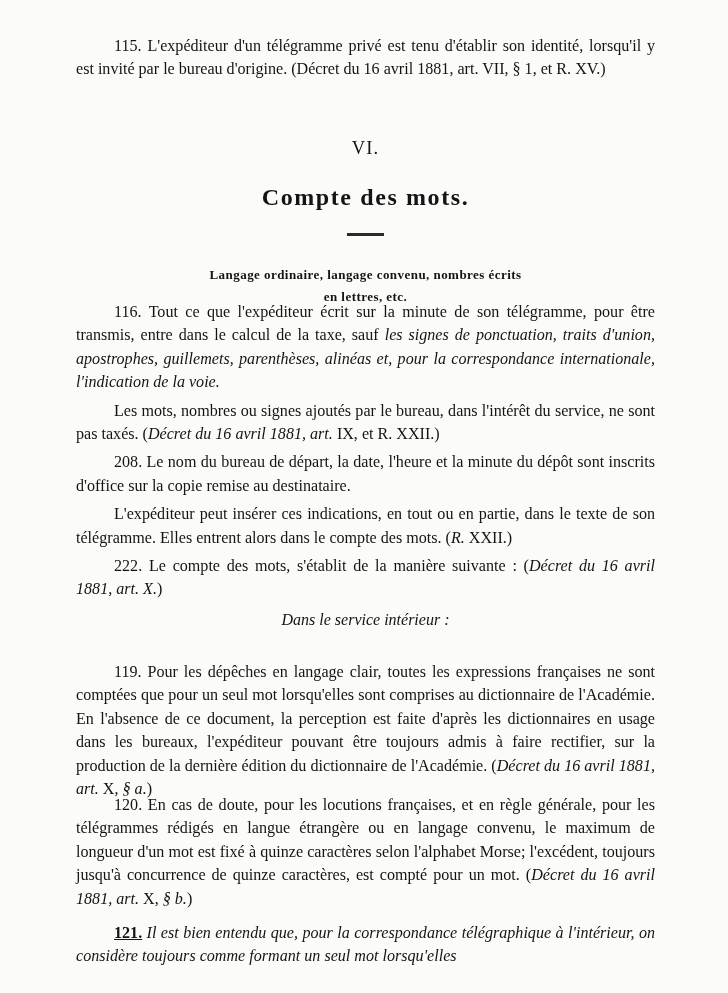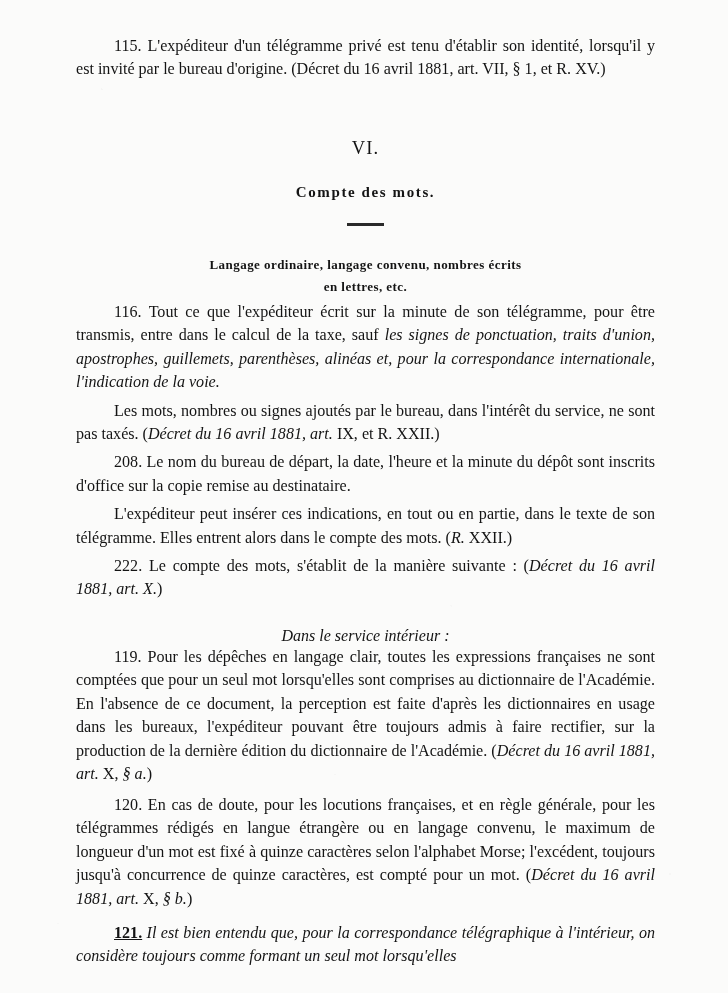--- a/index.html
+++ b/index.html
@@ -67,21 +67,21 @@
     margin: 0;
     text-align: center;
     font-weight: 400;
     font-size: 18.5px;
     letter-spacing: 1.2px;
   }
   .sec-title {
     margin: 0;
     text-align: center;
     font-weight: 700;
-    font-size: 15px;
+    font-size: 24px;
     letter-spacing: 1.6px;
   }
   .rule-wrap {
     display: flex;
     justify-content: center;
   }
   .rule {
     width: 37px;
     height: 2.5px;
     background: #2a2a2a;
@@ -90,32 +90,32 @@
   .subhead {
     margin: 0;
     text-align: center;
     font-weight: 700;
     font-size: 13px;
     letter-spacing: .45px;
     line-height: 22px;
   }
 
   .centered-italic {
-    margin: 16px;
+    margin: 0;
     text-align: center;
     font-style: italic;
     font-size: 16px;
   }
 
   
   .blk-115   { position: absolute; top: 34px;  left: 0; width: 579px; }
   .blk-head  { position: absolute; top: 138px; left: 0; width: 579px; }
   .blk-116   { position: absolute; top: 300px; left: 0; width: 579px; }
   .blk-inner { position: absolute; top: 611px; left: 0; width: 579px; }
-  .blk-119   { position: absolute; top: 645px; left: 0; width: 579px; }
+  .blk-119   { position: absolute; top: 660px; left: 0; width: 579px; }
   .blk-120   { position: absolute; top: 793px; left: 0; width: 579px; }
   .blk-121   { position: absolute; top: 921px; left: 0; width: 579px; }
 
   .gap-roman-title { height: 25px; }
   .gap-title-rule  { height: 22px; }
   .gap-rule-sub    { height: 28px; }
 </style>
 </head>
 <body>
 

